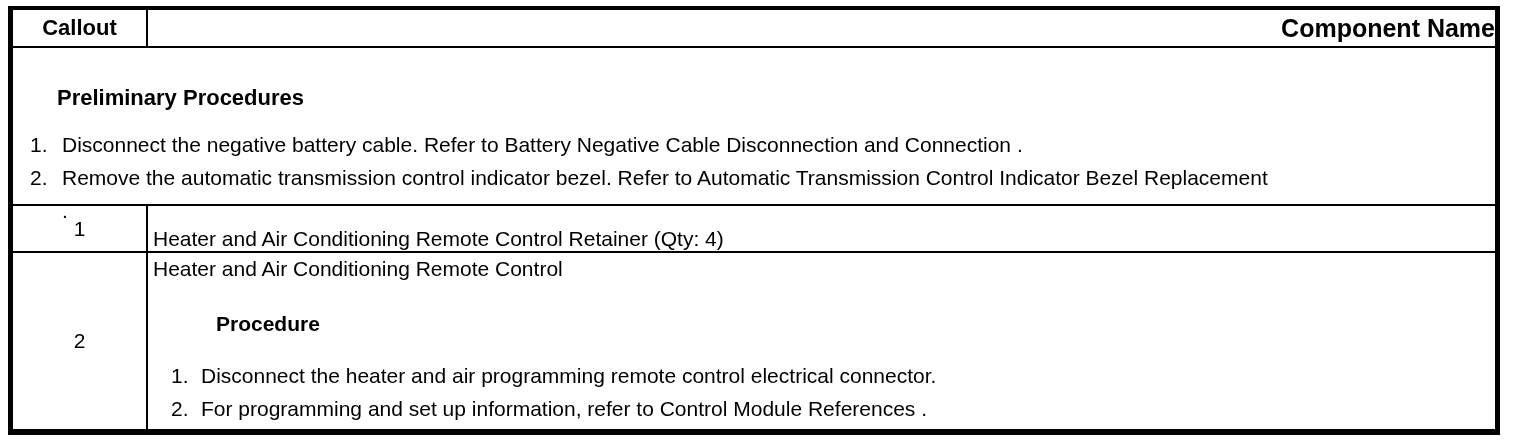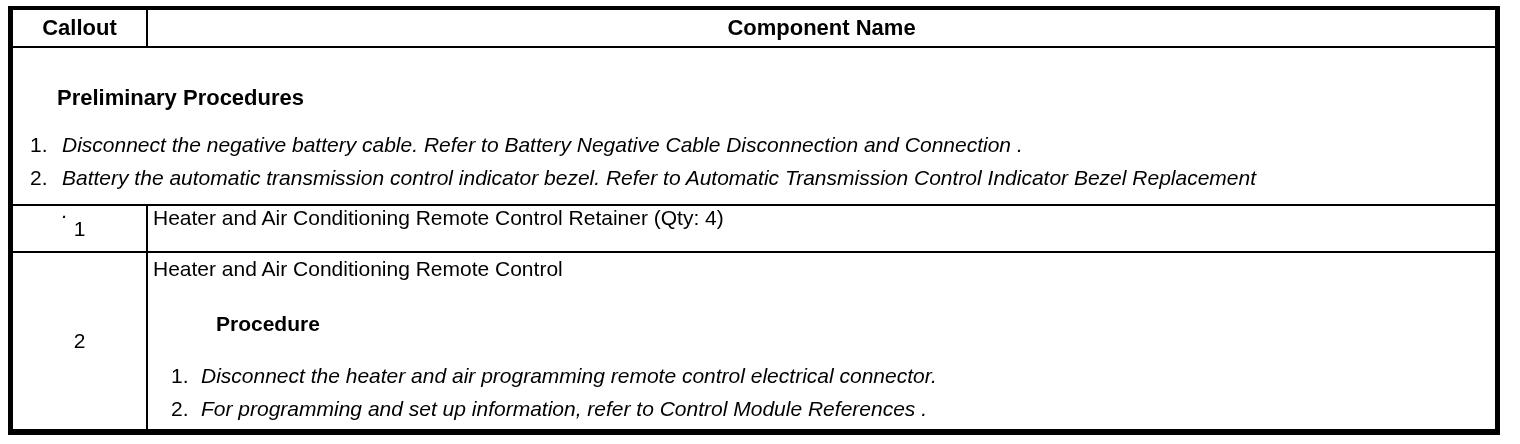--- a/index.html
+++ b/index.html
@@ -36,44 +36,44 @@
     align-items: center;
     justify-content: center;
     flex-shrink: 0;
   }
   .comp-col { flex: 1; box-sizing: border-box; min-width: 0; }
 
   
   .header-row { height: 38px; }
   .header-row .callout-col { font-weight: bold; font-size: 22px; }
   .comp-head {
-    display: flex; align-items: center; justify-content: center;
-    font-weight: bold; font-size: 22px;
+    display: flex; align-items: center; justify-content: flex-end;
+    font-weight: bold; font-size: 25px;
   }
 
   
   .prelim-row { height: 158px; display: block; padding-top: 13px; }
   .prelim-title {
     margin-left: 44px;
     font-weight: bold;
     font-size: 22px;
     line-height: 26px;
     margin-top: 24px;
   }
   .prelim-list { margin-top: 17px; }
   .step { display: flex; font-size: 21px; line-height: 33px; }
   .prelim-list .step { margin-left: 17px; }
   .step .num { width: 32px; flex-shrink: 0; }
-  .step .txt { flex: 1; padding-right: 8px; font-style: italic; }
+  .step .txt { flex: 1; padding-right: 8px; }
 
   
   .r1 { height: 47px; }
   .r1 .callout-cell-label { font-size: 21px; }
   .r1 .comp-col {
-    display: flex; align-items: flex-start;
+    display: flex; align-items: flex-end;
     padding-left: 5px; font-size: 21px;
   }
 
   
   .r2 { flex: 1; }
   .r2 .callout-cell-label { font-size: 21px; }
   .r2 .comp-col { padding-top: 3px; }
   .comp-line { padding-left: 5px; font-size: 21px; line-height: 26px; }
   .proc-title {
     margin-top: 30px; margin-left: 68px;
@@ -100,21 +100,21 @@
 
     <div class="row prelim-row hline">
       <div class="prelim-title">Preliminary Procedures</div>
       <div class="prelim-list">
         <div class="step">
           <span class="num">1.</span>
           <span class="txt">Disconnect the negative battery cable. Refer to Battery Negative Cable Disconnection and Connection .</span>
         </div>
         <div class="step">
           <span class="num">2.</span>
-          <span class="txt">Battery the automatic transmission control indicator bezel. Refer to Automatic Transmission Control Indicator Bezel Replacement</span>
+          <span class="txt">Remove the automatic transmission control indicator bezel. Refer to Automatic Transmission Control Indicator Bezel Replacement</span>
         </div>
         <div class="step">
           <span class="num"></span>
           <span class="txt">.</span>
         </div>
       </div>
     </div>
 
     <div class="row r1 hline">
       <div class="callout-col">

